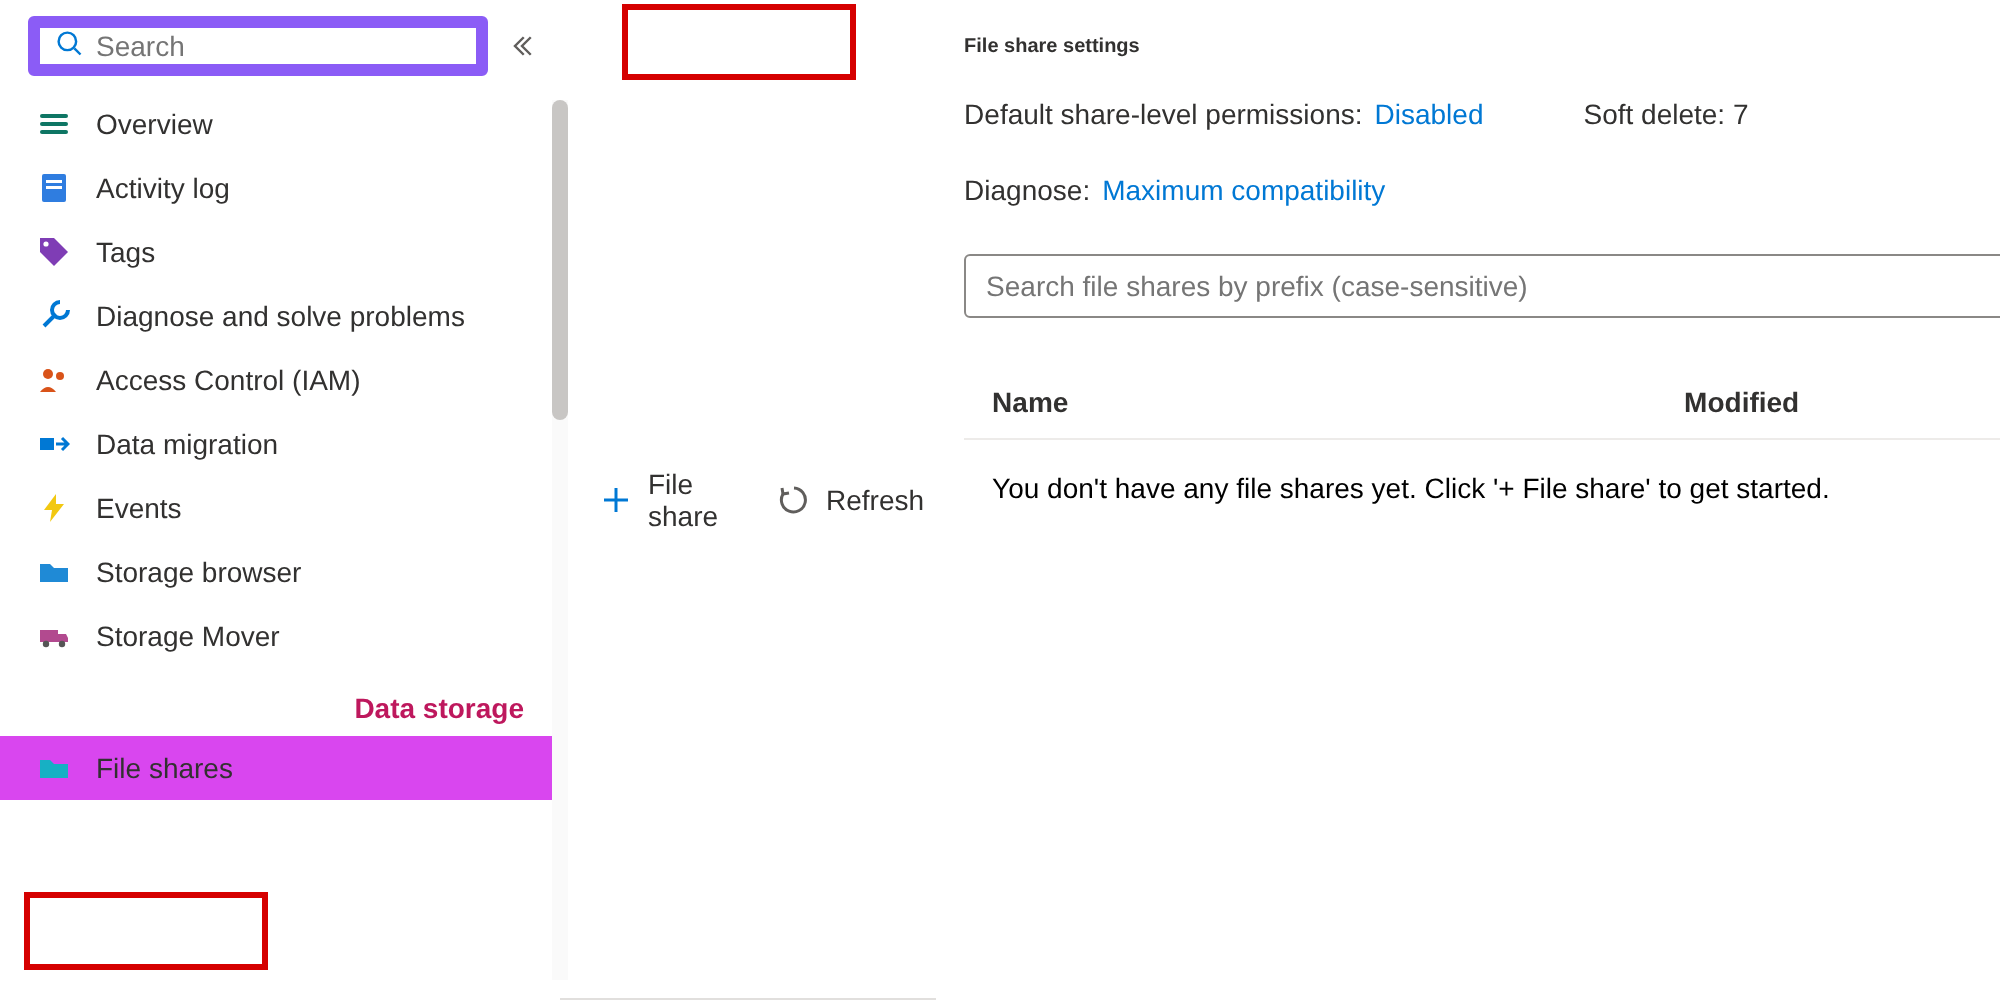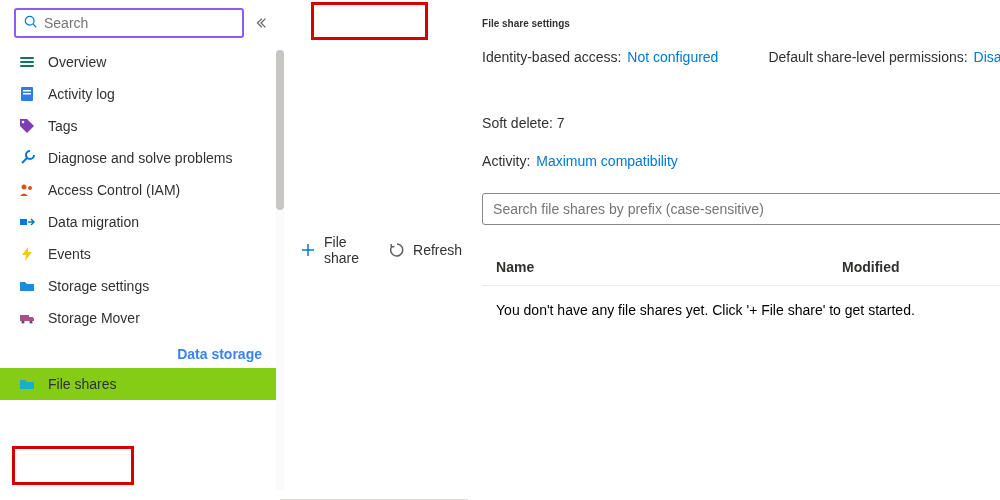--- a/index.html
+++ b/index.html
@@ -2,29 +2,29 @@
 <html><head>
 <meta charset="utf-8">
 <style>
   * { box-sizing: border-box; margin: 0; padding: 0; font-family: "Segoe UI", -apple-system, BlinkMacSystemFont, sans-serif; }
   body { background: #fff; color: #323130; font-size: 14px; width: 1000px; height: 500px; overflow: hidden; position: relative; }
   .layout { display: flex; height: 500px; }
   
   
   .sidebar { width: 280px; display: flex; flex-direction: column; padding-top: 8px; }
   .search-row { display: flex; align-items: center; padding: 0 12px 6px 14px; gap: 10px; }
-  .search-box { flex: 0 0 230px; border: 2px solid #8b5cf6; border-radius: 3px; height: 30px; display: flex; align-items: center; padding: 0 8px; gap: 6px; }
+  .search-box { flex: 0 0 230px; border: 6px solid #8b5cf6; border-radius: 3px; height: 30px; display: flex; align-items: center; padding: 0 8px; gap: 6px; }
   .search-box input { border: none; outline: none; font-size: 14px; flex: 1; color: #605e5c; }
   .collapse-btn { width: 20px; height: 20px; display: flex; align-items: center; justify-content: center; color: #605e5c; cursor: pointer; }
   
   .sidebar-list { margin-top: 2px; overflow-y: auto; flex: 1; text-align: right; }
   .sidebar-item { display: flex; align-items: center; gap: 12px; padding: 7px 18px; cursor: pointer; color: #323130; font-size: 14px; }
-  .sidebar-item.selected { background: #84cc16; }
+  .sidebar-item.selected { background: #d946ef; }
   .sidebar-item .icon { width: 18px; height: 18px; display: flex; align-items: center; justify-content: center; flex-shrink: 0; }
-  .sidebar-section-header { padding: 12px 18px 6px 18px; font-weight: 600; color: #3b82f6; font-size: 14px; }
+  .sidebar-section-header { padding: 12px 18px 6px 18px; font-weight: 600; color: #be185d; font-size: 14px; }
   
   
   .main { flex: 1; display: flex; flex-direction: row; position: relative; }
   .toolbar { display: flex; align-items: center; gap: 18px; padding: 8px 0 8px 14px; border-bottom: 1px solid #e1dfdd; }
   .tb-btn { display: flex; align-items: center; gap: 8px; cursor: pointer; color: #323130; padding: 4px 6px; }
   .tb-btn .tb-icon { display: flex; align-items: center; color: #0078d4; }
   .tb-btn .tb-icon.gray { color: #605e5c; }
   
   .content { padding: 18px 0 0 14px; }
   .settings-title { font-weight: 600; font-size: 10px; margin-bottom: 20px; }
@@ -138,21 +138,21 @@
             </svg>
           </span>
         <span>Events</span>
       </div>
       <div class="sidebar-item">
         <span class="icon">
             <svg width="16" height="16">
               <path d="M1 4 L6 4 L8 6 L15 6 L15 13 L1 13 Z" fill="#1f8ad6"></path>
             </svg>
           </span>
-        <span>Storage settings</span>
+        <span>Storage browser</span>
       </div>
       <div class="sidebar-item">
         <span class="icon">
             <svg width="16" height="16">
               <rect x="1" y="5" width="9" height="6" fill="#b24a8f"></rect>
               <path d="M10 7 L14 7 L15 9 L15 11 L10 11 Z" fill="#b24a8f"></path>
               <circle cx="4" cy="12" r="1.6" fill="#555"></circle>
               <circle cx="12" cy="12" r="1.6" fill="#555"></circle>
             </svg>
           </span>
@@ -195,35 +195,31 @@
         </span>
         <span>Refresh</span>
       </div>
     </div>
 
     <div class="content">
       <div class="settings-title">File share settings</div>
       
       <div class="settings-row">
         <div class="setting-pair">
-          <span class="setting-label">Identity-based access:</span>
-          <span class="setting-link">Not configured</span>
-        </div>
-        <div class="setting-pair">
           <span class="setting-label">Default share-level permissions:</span>
           <span class="setting-link">Disabled</span>
         </div>
         <div class="setting-pair">
           <span class="setting-label">Soft delete: 7</span>
         </div>
       </div>
       
       <div class="settings-row">
         <div class="setting-pair">
-          <span class="setting-label">Activity:</span>
+          <span class="setting-label">Diagnose:</span>
           <span class="setting-link">Maximum compatibility</span>
         </div>
       </div>
       
       <input class="filter-input" placeholder="Search file shares by prefix (case-sensitive)" style="">
       
       <div class="table">
         <div class="table-head">
           <div class="col-name">Name</div>
           <div class="col-mod">Modified</div>

